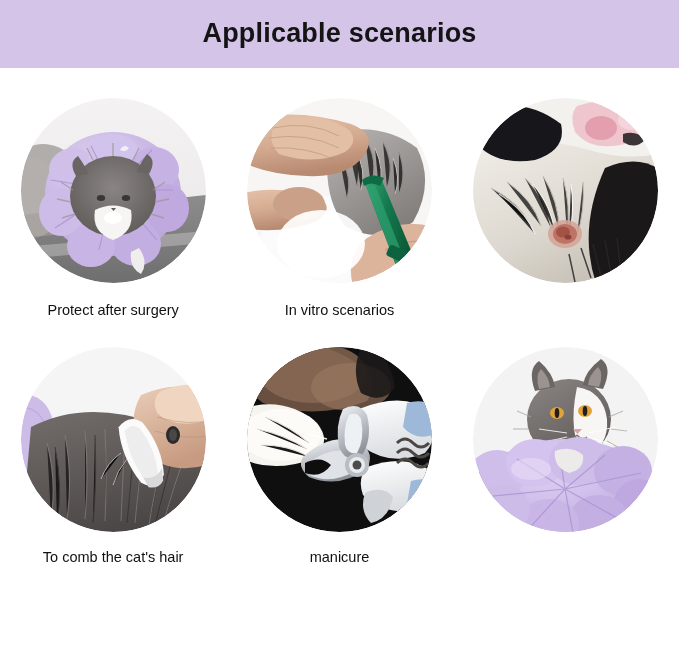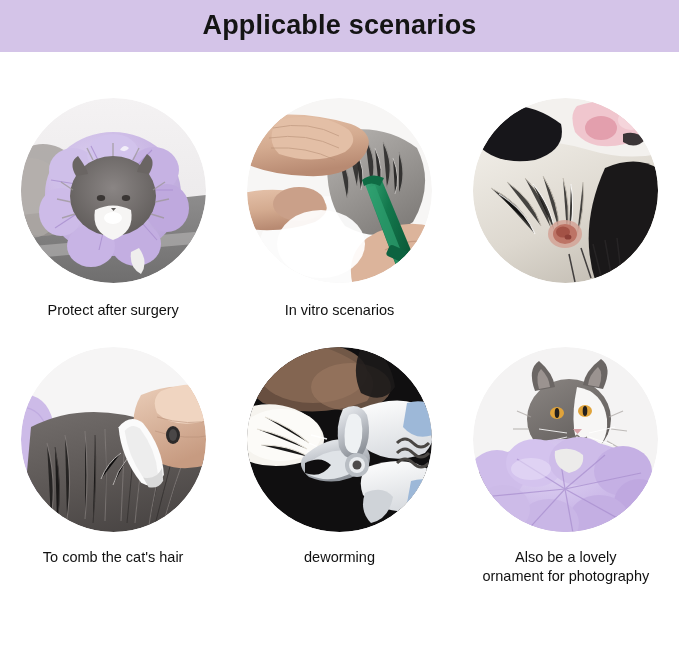--- a/index.html
+++ b/index.html
@@ -15,21 +15,21 @@
     font-family: "Liberation Sans", sans-serif;
     color: #111111;
   }
 
   
   .header-band {
     position: absolute;
     left: 0;
     top: 0;
     width: 679px;
-    height: 52px;
+    height: 68px;
     background: #d4c4e8;
     display: flex;
     align-items: center;
     justify-content: center;
   }
   .header-title {
     font-size: 27px;
     font-weight: bold;
     letter-spacing: 0.2px;
     color: #141414;
@@ -450,21 +450,21 @@
 
               <circle cx="110" cy="118" r="12" fill="#b9bec4"></circle>
               <circle cx="110" cy="118" r="8" fill="#e9ecef"></circle>
               <circle cx="110" cy="118" r="4.5" fill="#4c4a4a"></circle>
 
               <path d="M118 146 q18 -8 28 4 q-4 22 -22 26 q-12 -12 -6 -30 Z" fill="#cfd3d8"></path>
             </g>
           </g>
         </svg>
       </div>
-      <div class="caption">deworming</div>
+      <div class="caption">manicure</div>
     </div>
 
     <div class="cell">
       <div class="photo">
         <svg width="185" height="185" viewBox="0 0 185 185">
           <defs>
             <clipPath id="c6">
                 <circle cx="92.5" cy="92.5" r="92.5"></circle>
               </clipPath>
             <radialGradient id="col6" cx="0.4" cy="0.3" r="0.85">
@@ -547,17 +547,15 @@
                   <path d="M92 142 L10 150"></path>
               </g>
 
               <ellipse cx="58" cy="122" rx="20" ry="11" fill="#e6dcf7" opacity=".6"></ellipse>
             </g>
 
             <path d="M82 104 q16 -6 28 4 q2 14 -14 18 q-16 -6 -14 -22 Z" fill="#ecebea"></path>
           </g>
         </svg>
       </div>
-      <div class="caption">Also be a lovely
-ornament for photography</div>
     </div>
   </div>
 </div>
 
 </body></html>

